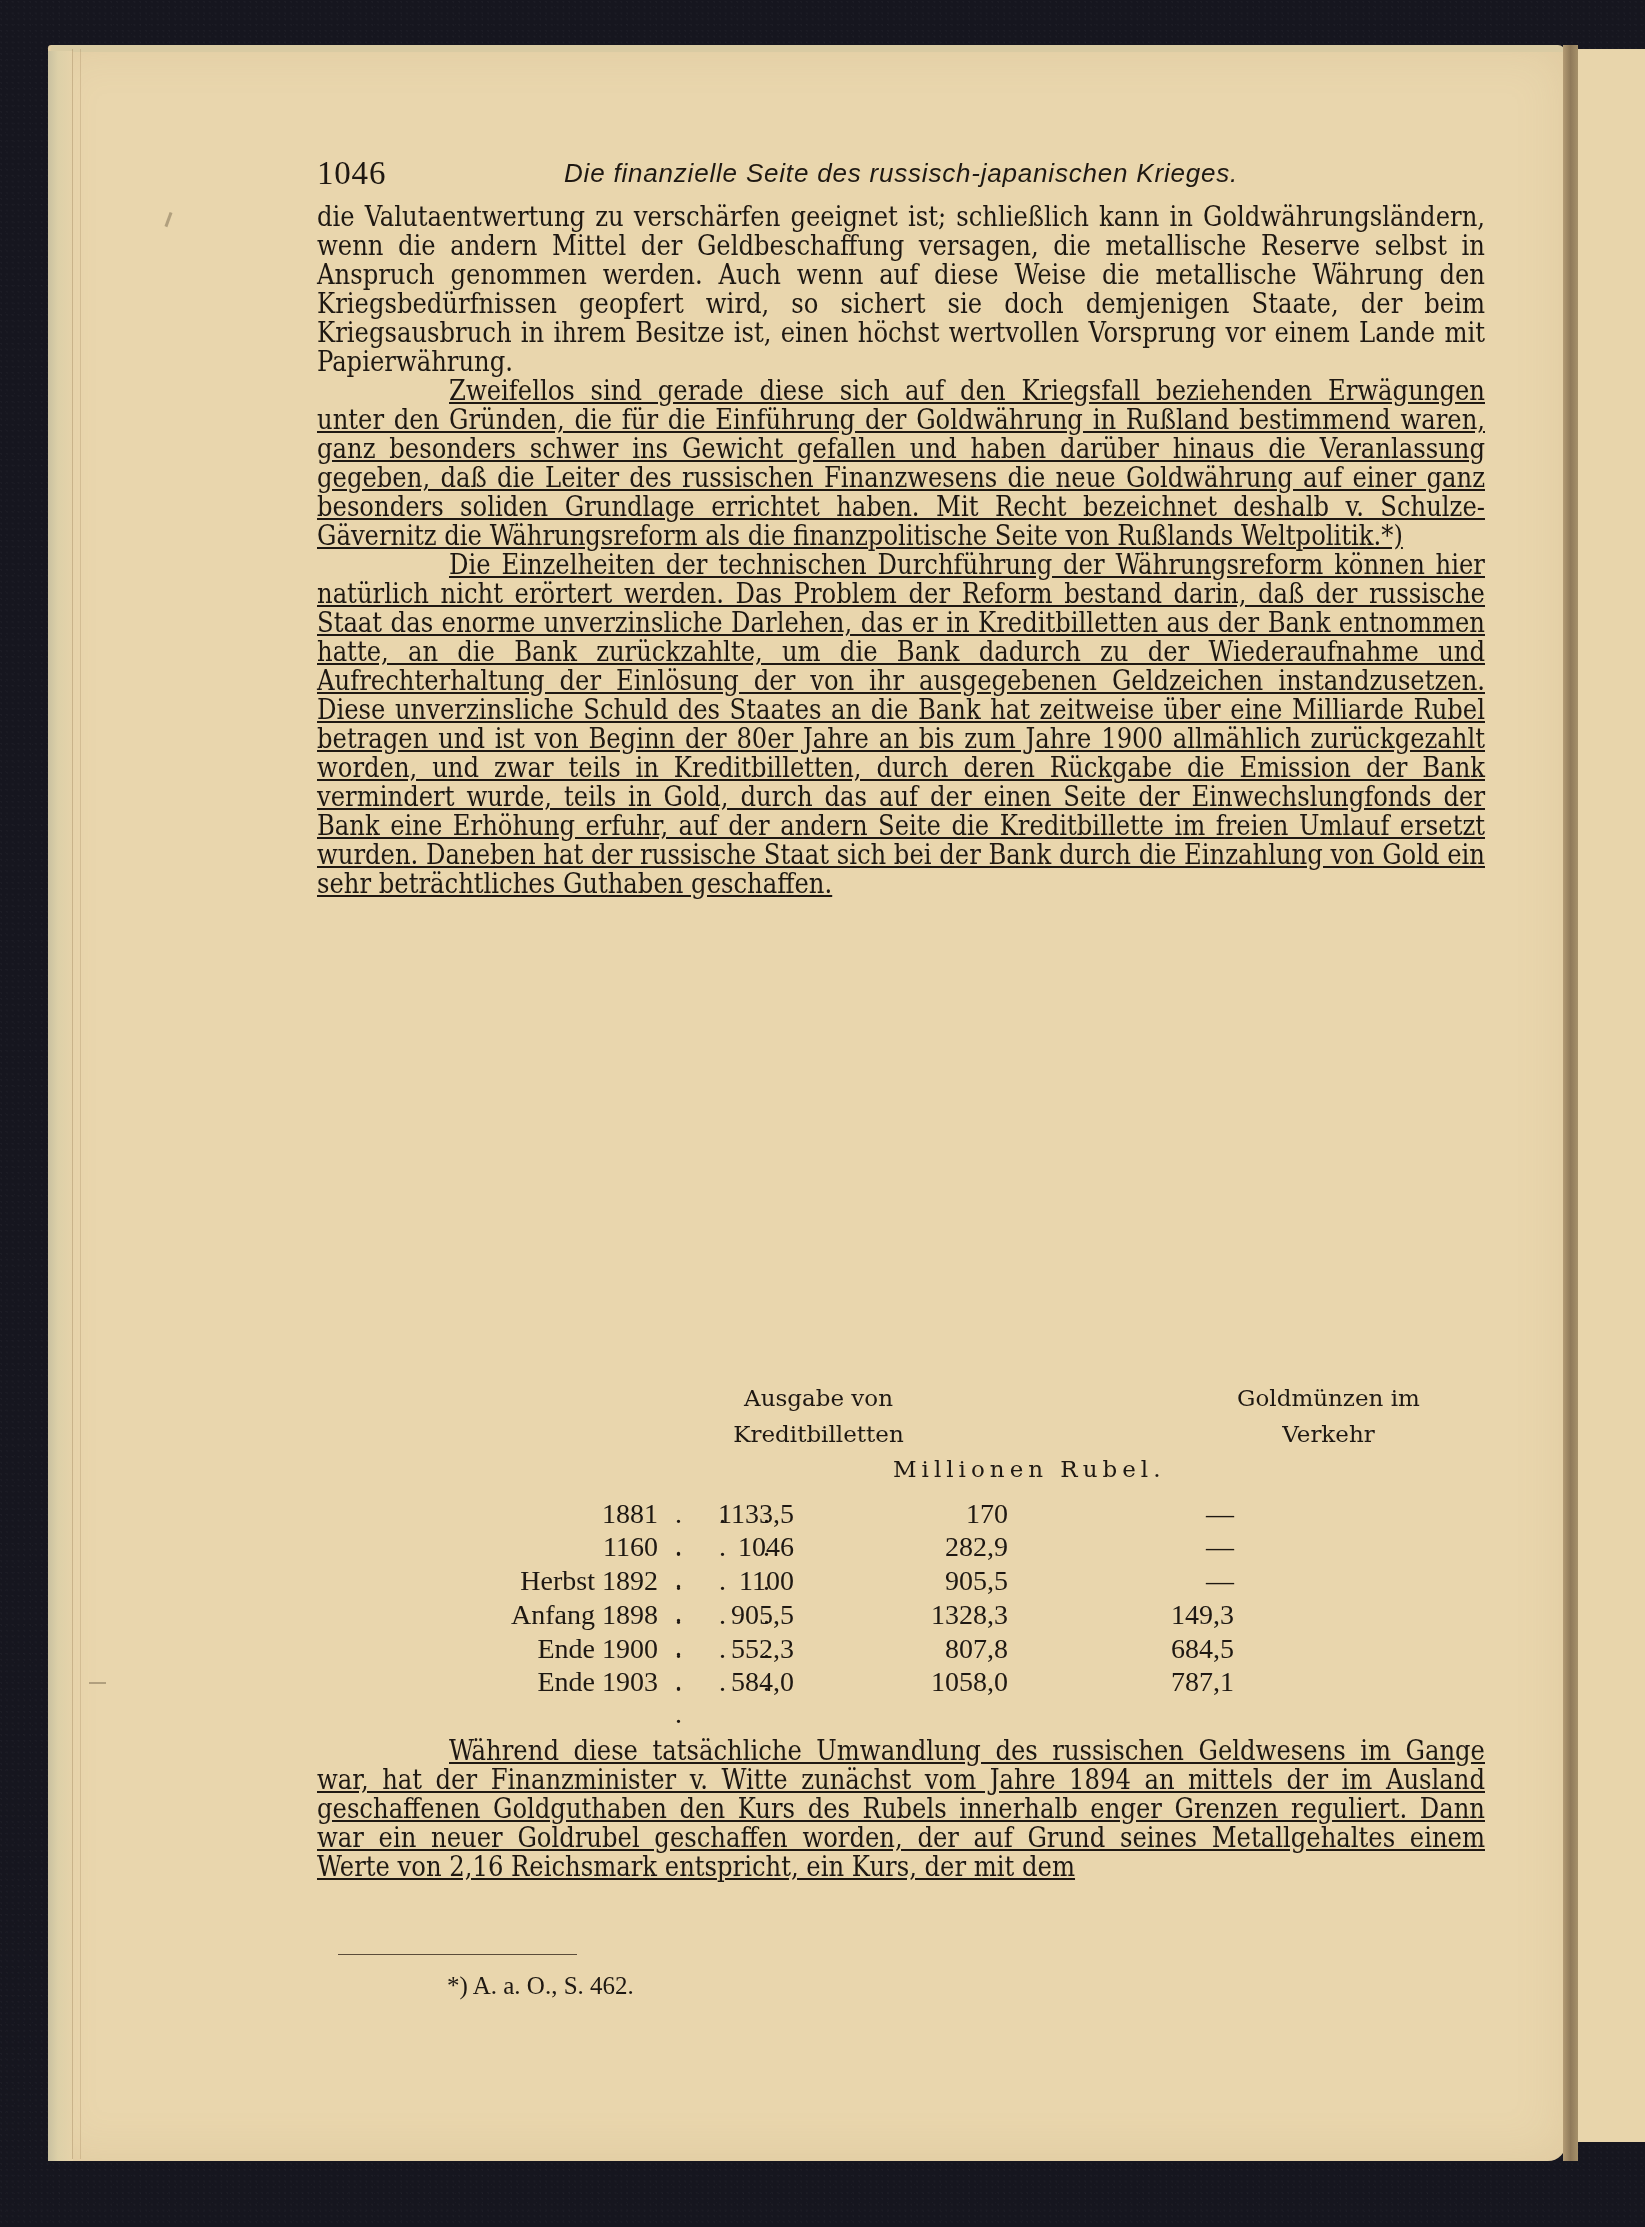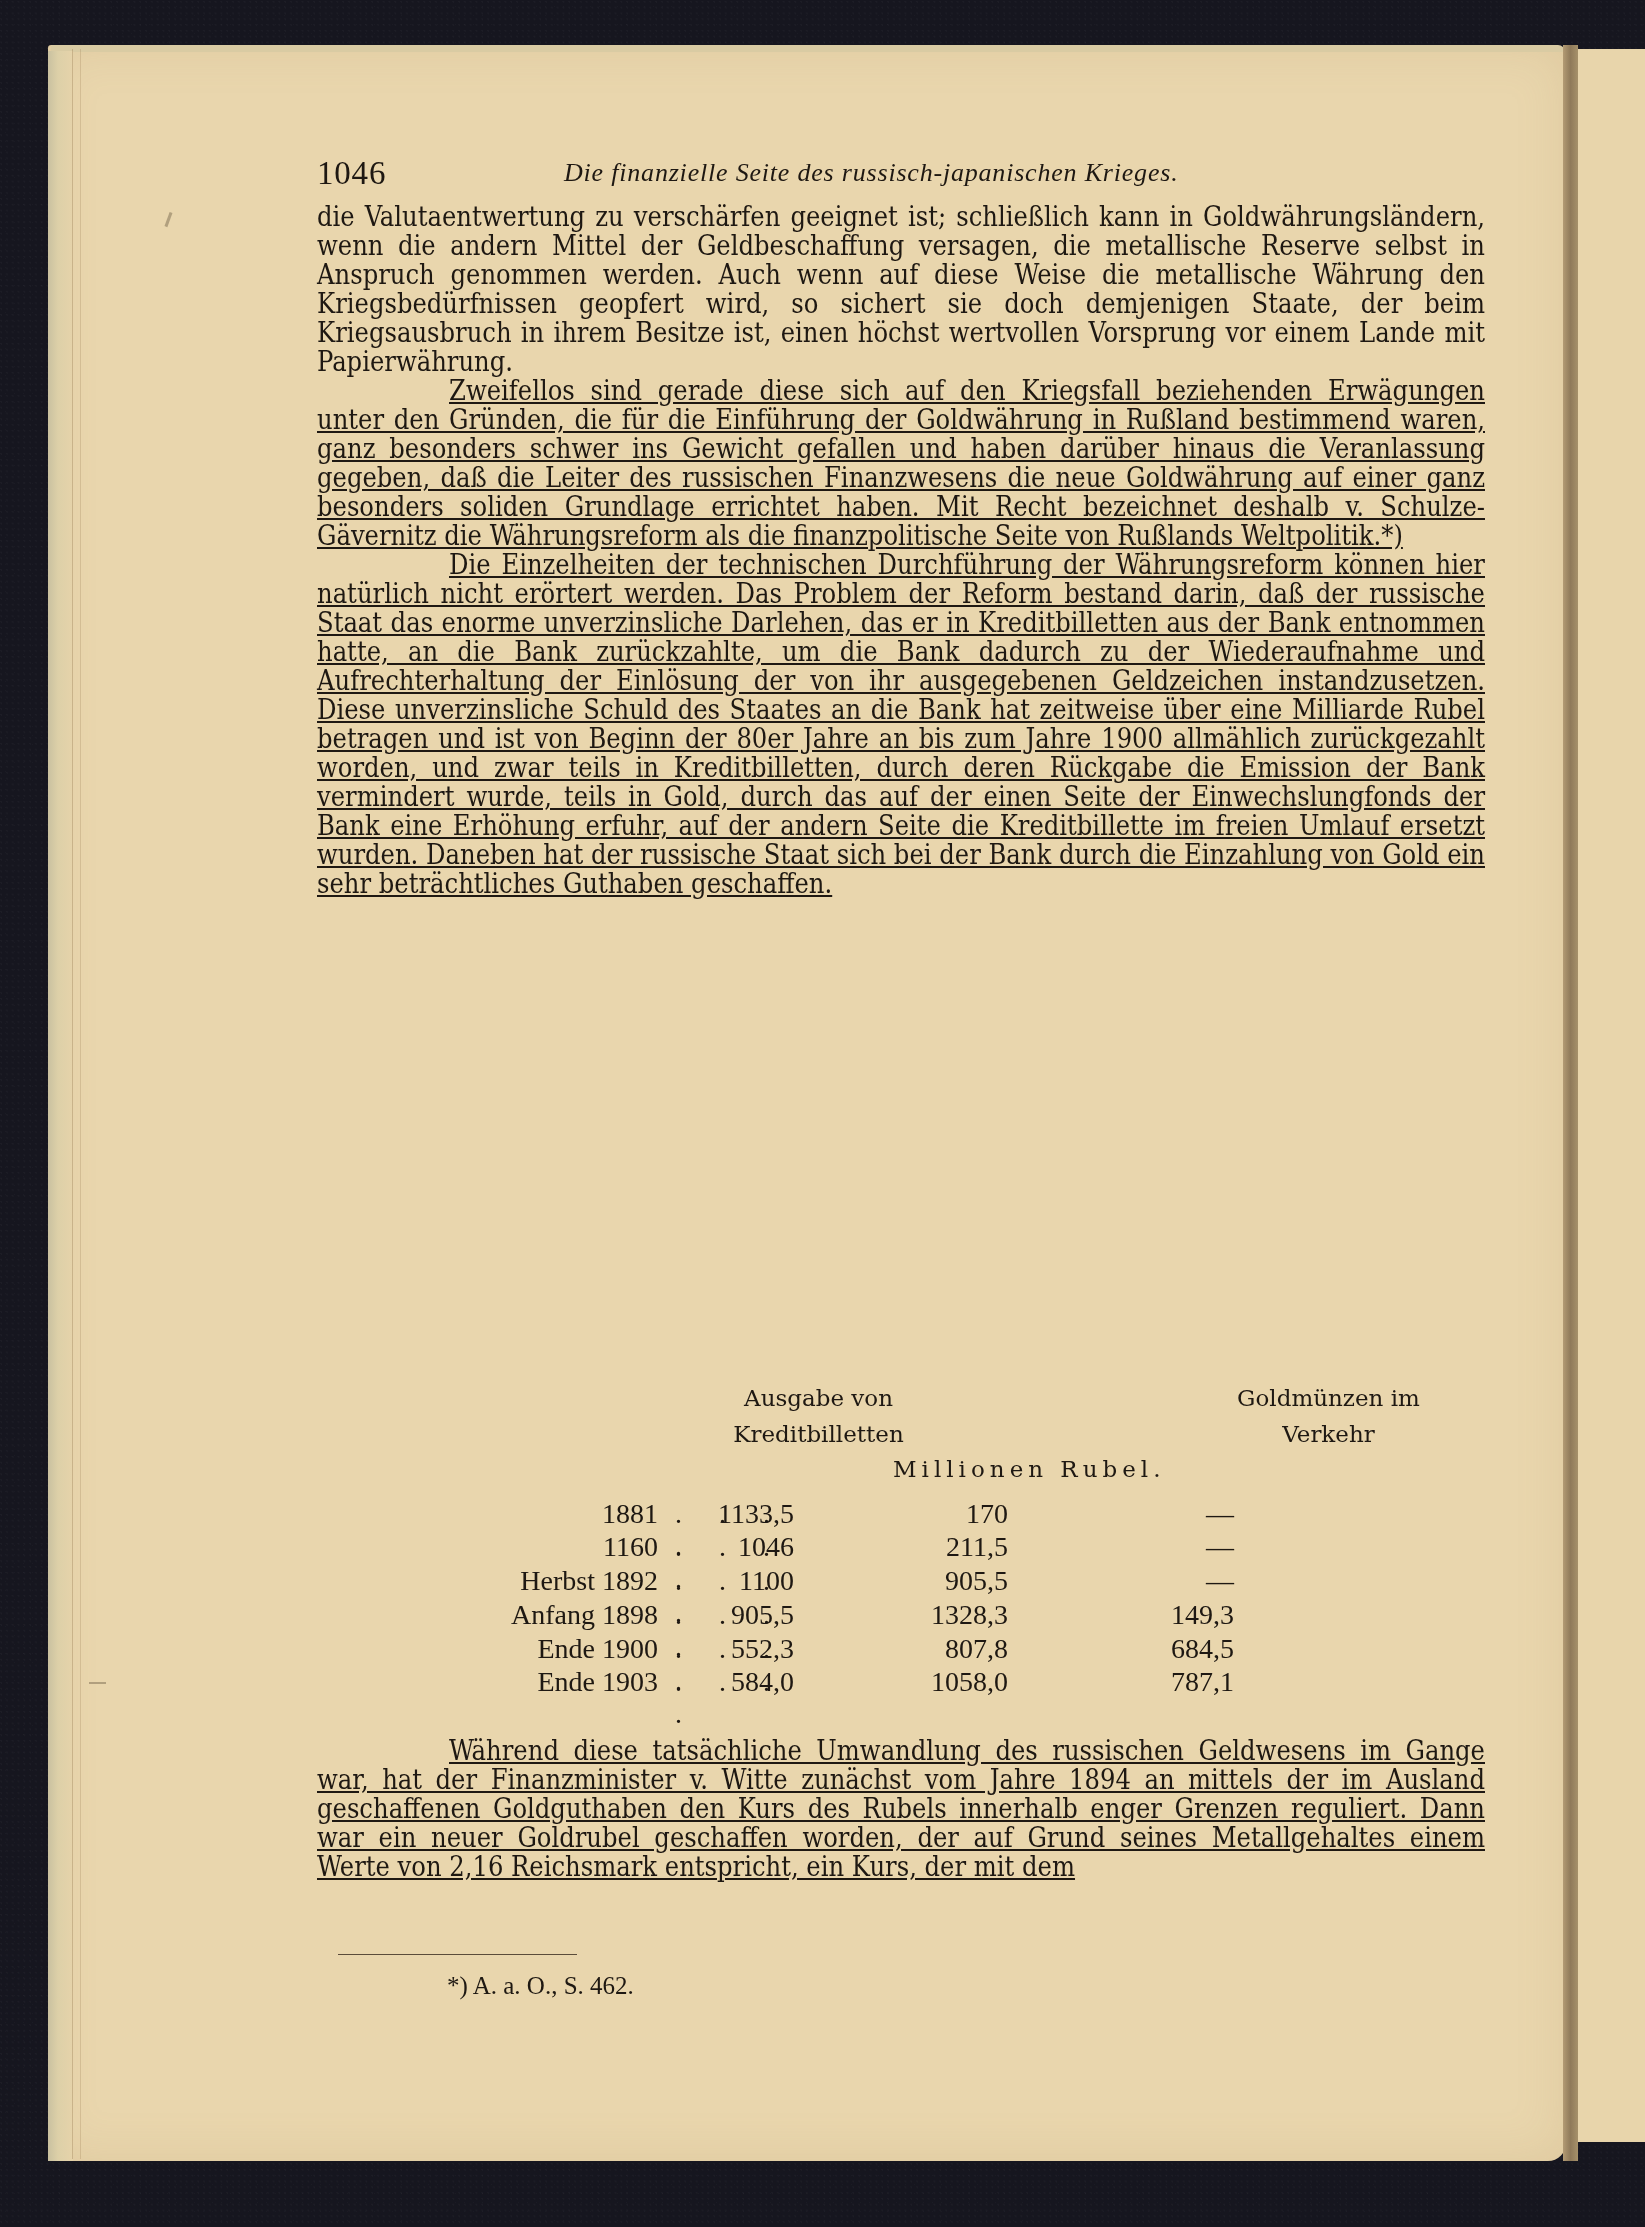--- a/index.html
+++ b/index.html
@@ -49,21 +49,21 @@
   }
   .running-head {
     position: absolute; left: 0; top: 0; width: 1168px; height: 49px;
   }
   .page-number {
     position: absolute; left: 0; top: 6.6px; font-size: 33px;
     font-family: "Liberation Serif", serif; letter-spacing: 0.8px;
   }
   .head-title {
     position: absolute; left: 247px; top: 10px; font-size: 26px;
-    font-family: Liberation Serif, serif; font-style: italic; letter-spacing: 0.8px;
+    font-family: Liberation Sans, sans-serif; font-style: italic; letter-spacing: 0.8px;
   }
   .body-text {
     position: absolute; left: 0; top: 54px; width: 1168px;
     font-size: 27px; line-height: 29px; text-align: justify;
     font-family: "DejaVu Serif", serif; font-stretch: condensed;
   }
   .body-text p { margin: 0; }
   .body-text p.indent { text-indent: 132px; text-decoration: underline; }
   .tbl {
     position: absolute; left: 0; top: 1232px; width: 1168px; height: 313px;
@@ -128,21 +128,21 @@
       <span class="c-label">1881</span>
       <span class="c-dots">. . . .</span>
       <span class="c-v1">1133,5</span>
       <span class="c-v2">170</span>
       <span class="c-v3">—</span>
     </div>
     <div class="trow" style="top:151px;">
       <span class="c-label">1160</span>
       <span class="c-dots">. . . .</span>
       <span class="c-v1">1046</span>
-      <span class="c-v2">211,5</span>
+      <span class="c-v2">282,9</span>
       <span class="c-v3">—</span>
     </div>
     <div class="trow" style="top:185px;">
       <span class="c-label">Herbst 1892</span>
       <span class="c-dots">. . . .</span>
       <span class="c-v1">1100</span>
       <span class="c-v2">905,5</span>
       <span class="c-v3">—</span>
     </div>
     <div class="trow" style="top:219px;">

